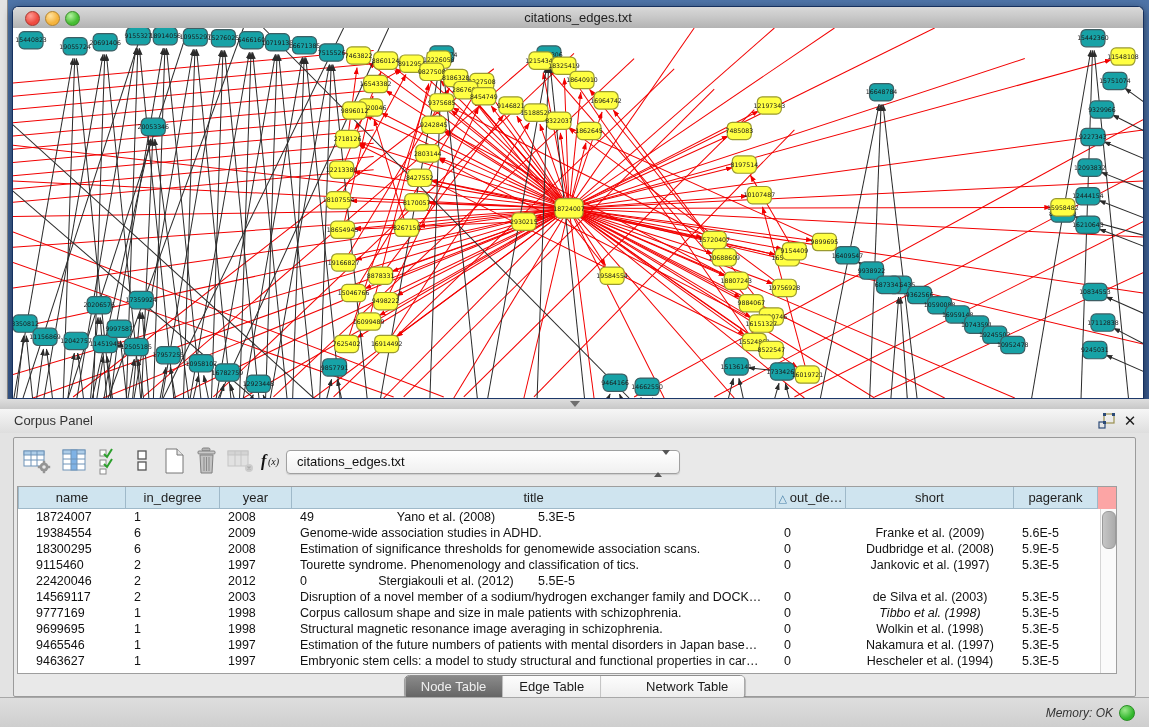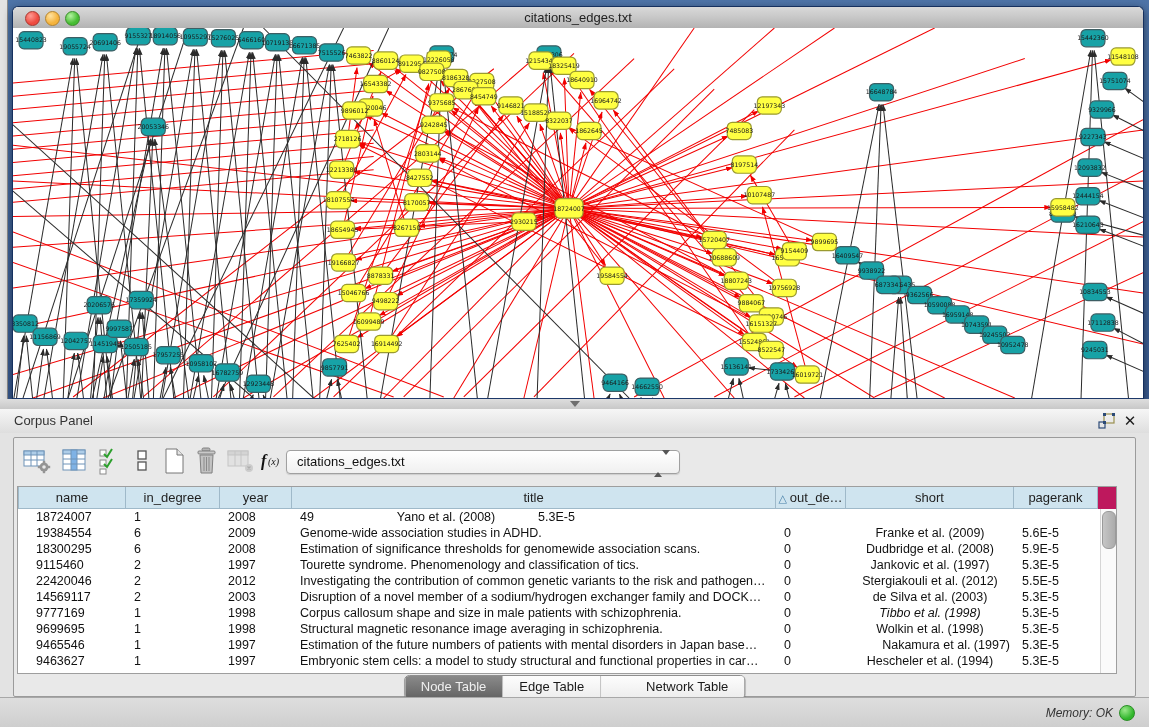--- a/index.html
+++ b/index.html
@@ -47,21 +47,21 @@
   .tbtn svg{display:block;}
   .dropdown{position:absolute;left:272px;top:8px;width:392px;height:22px;border:1px solid #a0a0a0;border-radius:4px;
     background:linear-gradient(180deg,#ffffff,#f0f0f0);box-shadow:0 1px 1px rgba(0,0,0,.12);cursor:pointer;}
   .dropdown .dval{position:absolute;left:10px;top:3px;font-size:13px;color:#111;}
   .spin{position:absolute;right:9px;top:4px;}
   .spin .up{width:0;height:0;border-left:4px solid transparent;border-right:4px solid transparent;border-bottom:5px solid #555;margin-bottom:2px;}
   .spin .dn{width:0;height:0;border-left:4px solid transparent;border-right:4px solid transparent;border-top:5px solid #555;}
 
   
   .table-wrap{position:absolute;left:3px;top:48px;width:1098px;height:186px;background:#fff;border:1px solid #9e9e9e;overflow:hidden;}
-  .thead{display:flex;height:22px;background:#be185d;}
+  .thead{display:flex;height:22px;background:#fca5a5;}
   .th{box-sizing:border-box;height:22px;background:#cfe4ef;border-right:1px solid #9fb9c9;border-bottom:1px solid #9fb9c9;
     font-size:13px;color:#222;text-align:center;line-height:21px;overflow:hidden;white-space:nowrap;cursor:pointer;}
   .th:first-child{border-left:1px solid #9fb9c9;}
   .sort-tri{display:inline-block;color:#4a82aa;font-size:11px;margin-right:3px;}
   .trow{display:flex;height:16px;background:#fff;}
   .td{box-sizing:border-box;height:16px;font-size:12.5px;color:#111;line-height:16px;white-space:nowrap;overflow:hidden;padding:0 4px;}
   .td.left{text-align:left;padding-left:8px;}
   .td.name{padding-left:18px;}
   .td.center{text-align:center;}
   .vscroll{position:absolute;right:0;top:22px;bottom:0;width:15px;background:#fafafa;border-left:1px solid #d5d5d5;}
@@ -955,21 +955,20 @@
               <div class="td left" style="width: 72px;">1997</div>
               <div class="td left" style="width: 484px;">Tourette syndrome. Phenomenology and classification of tics.</div>
               <div class="td left" style="width: 70px;">0</div>
               <div class="td center" style="width: 168px;">Jankovic et al. (1997)</div>
               <div class="td left" style="width: 84px;">5.3E-5</div>
             </div>
             <div class="trow">
               <div class="td left name" style="width: 108px;">22420046</div>
               <div class="td left" style="width: 94px;">2</div>
               <div class="td left" style="width: 72px;">2012</div>
-              <div class="td left" style="width: 484px;">Investigating the contribution of common genetic variants to the risk and pathogen…</div>
               <div class="td left" style="width: 70px;">0</div>
               <div class="td center" style="width: 168px;">Stergiakouli et al. (2012)</div>
               <div class="td left" style="width: 84px;">5.5E-5</div>
             </div>
             <div class="trow">
               <div class="td left name" style="width: 108px;">14569117</div>
               <div class="td left" style="width: 94px;">2</div>
               <div class="td left" style="width: 72px;">2003</div>
               <div class="td left" style="width: 484px;">Disruption of a novel member of a sodium/hydrogen exchanger family and DOCK…</div>
               <div class="td left" style="width: 70px;">0</div>
@@ -993,21 +992,21 @@
               <div class="td left" style="width: 70px;">0</div>
               <div class="td center" style="width: 168px;">Wolkin et al. (1998)</div>
               <div class="td left" style="width: 84px;">5.3E-5</div>
             </div>
             <div class="trow">
               <div class="td left name" style="width: 108px;">9465546</div>
               <div class="td left" style="width: 94px;">1</div>
               <div class="td left" style="width: 72px;">1997</div>
               <div class="td left" style="width: 484px;">Estimation of the future numbers of patients with mental disorders in Japan base…</div>
               <div class="td left" style="width: 70px;">0</div>
-              <div class="td center" style="width: 168px; text-align: right;">Nakamura et al. (1997)</div>
+              <div class="td center" style="width: 168px;">Nakamura et al. (1997)</div>
               <div class="td left" style="width: 84px;">5.3E-5</div>
             </div>
             <div class="trow">
               <div class="td left name" style="width: 108px;">9463627</div>
               <div class="td left" style="width: 94px;">1</div>
               <div class="td left" style="width: 72px;">1997</div>
               <div class="td left" style="width: 484px;">Embryonic stem cells: a model to study structural and functional properties in car…</div>
               <div class="td left" style="width: 70px;">0</div>
               <div class="td center" style="width: 168px;">Hescheler et al. (1994)</div>
               <div class="td left" style="width: 84px;">5.3E-5</div>

